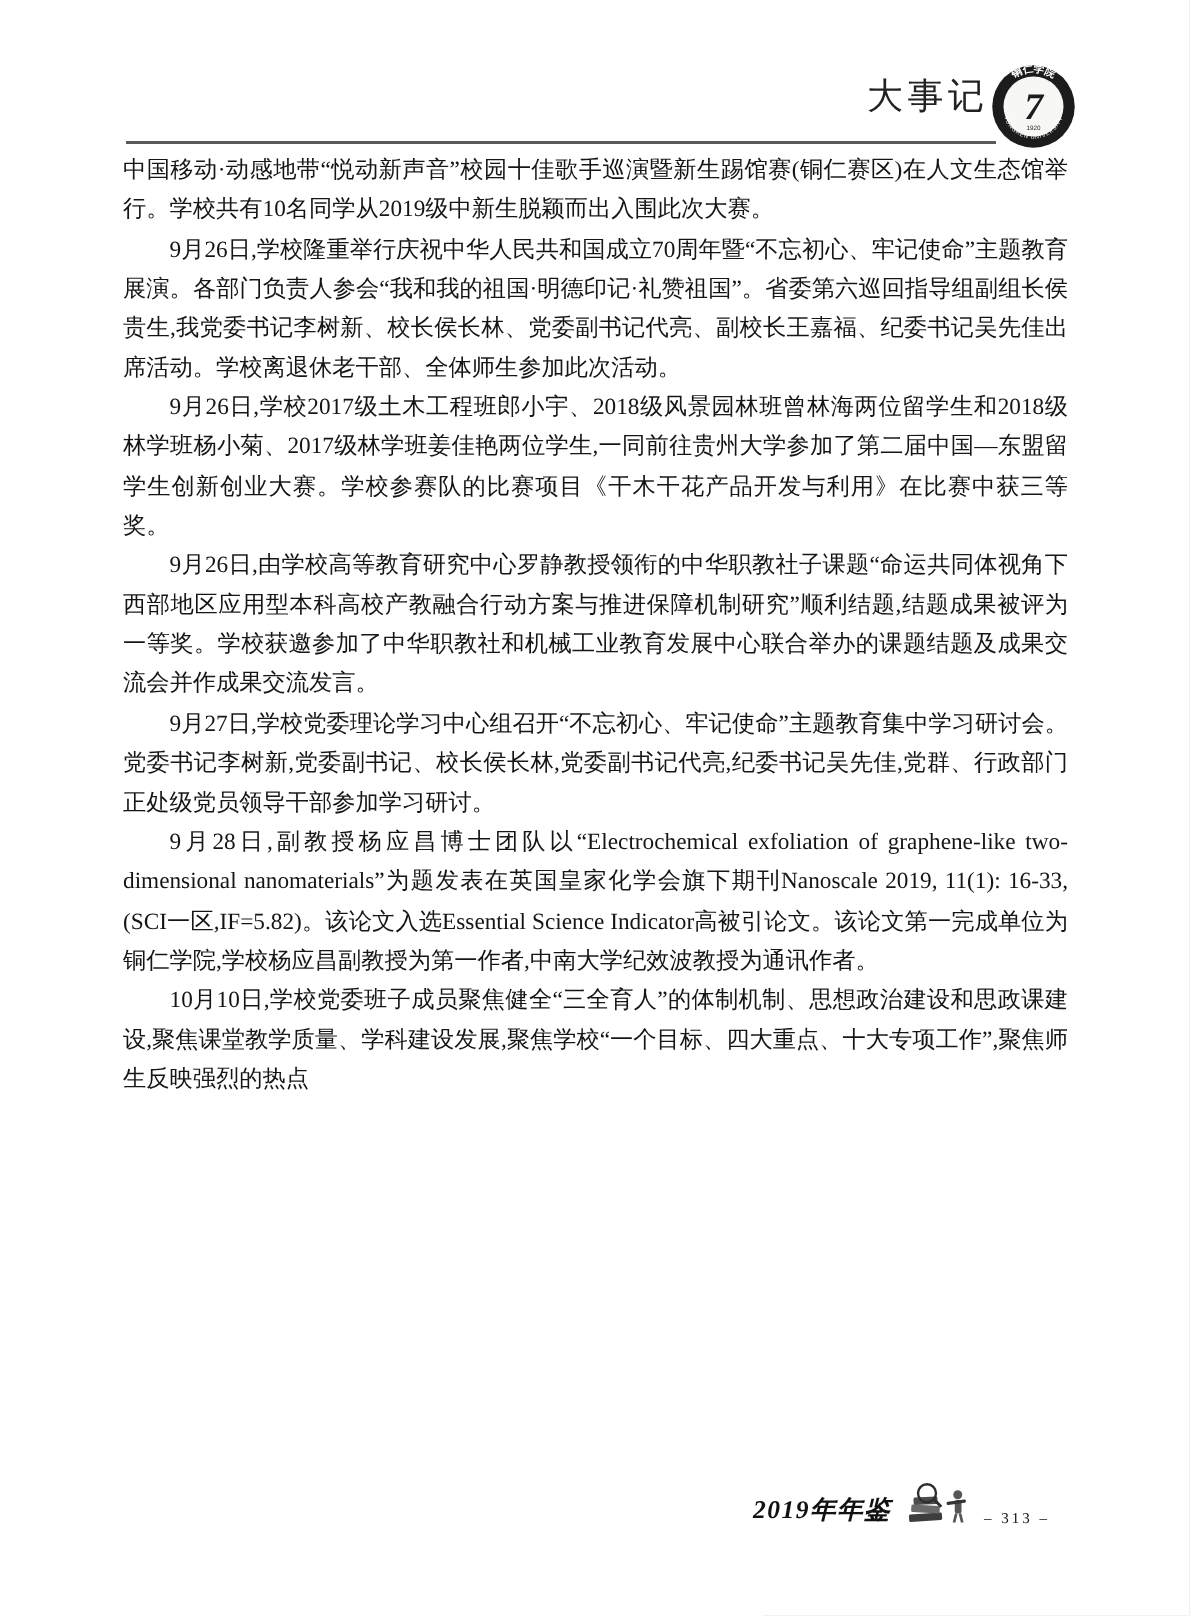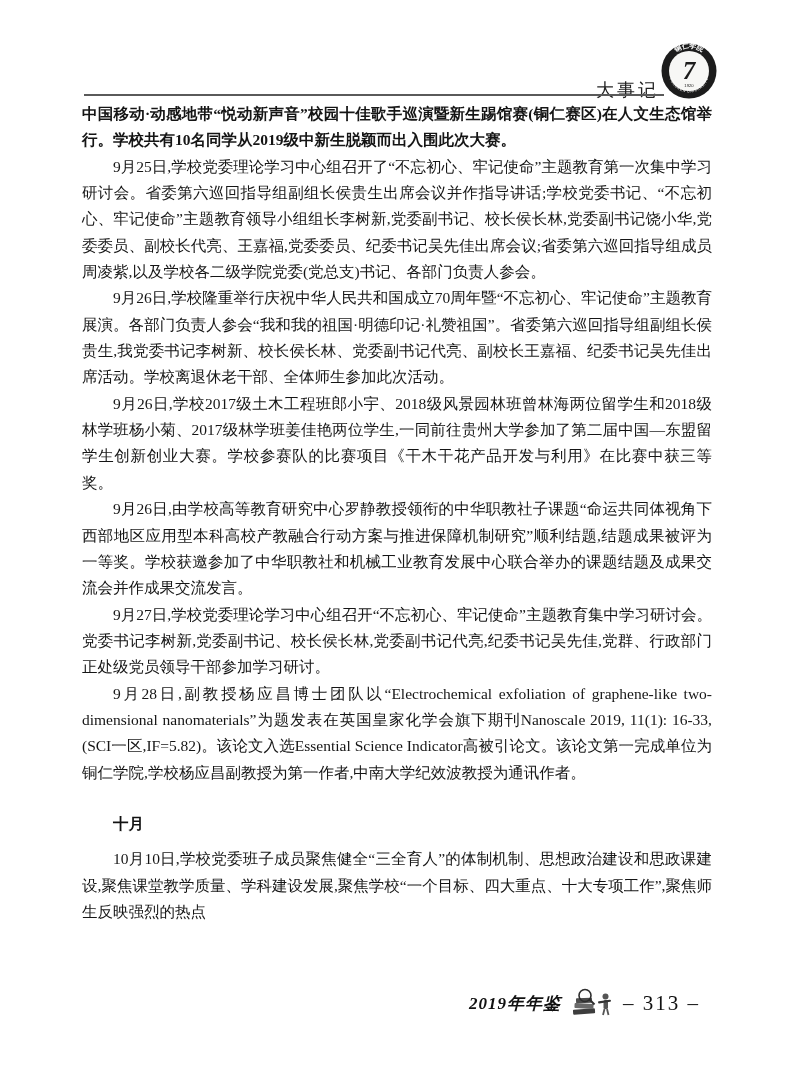--- a/index.html
+++ b/index.html
@@ -11,23 +11,23 @@
     margin: 0 auto;
     background: #ffffff;
     font-family: "Liberation Serif", "DejaVu Serif", serif;
     color: #1a1a1a;
     overflow: hidden;
   }
 
   
   .header-label {
     position: absolute;
-    top: 78px;
+    top: 48px;
     right: 134px;
-    font-size: 18px;
+    font-size: 24px;
     letter-spacing: 3px;
     color: #222;
     font-family: "Liberation Serif", "DejaVu Serif", serif;
   }
   .header-rule {
     position: absolute;
     top: 94px;
     left: 84px;
     width: 580px;
     height: 0;
@@ -46,52 +46,52 @@
     position: absolute;
     top: 101px;
     left: 82px;
     width: 630px;
     font-size: 15.5px;
     line-height: 26.35px;
     text-align: justify;
     color: #151515;
   }
   .para { margin: 0; text-indent: 2em; }
-  .para.no-indent { text-indent: 0; font-weight: bold; }
+  .para.no-indent { text-indent: 0; }
   .section-heading {
     margin: 25px 0 9px 0;
     text-indent: 2em;
     font-weight: bold;
     font-size: 15.5px;
     font-family: "Liberation Sans", "DejaVu Sans", sans-serif;
     color: #111;
   }
 
   
   .footer {
     position: absolute;
     top: 988px;
     left: 0;
     width: 700px;
     display: flex;
     justify-content: flex-end;
-    align-items: center;
+    align-items: flex-end;
     gap: 9px;
   }
   .yearbook-label {
     font-size: 17px;
     font-weight: bold;
     font-style: italic;
     letter-spacing: 1px;
     color: #111;
     font-family: "Liberation Serif", "DejaVu Serif", serif;
   }
   .mascot { width: 44px; height: 30px; }
   .page-number {
-    font-size: 21px;
+    font-size: 10px;
     letter-spacing: 2px;
     color: #111;
     font-family: "Liberation Serif", "DejaVu Serif", serif;
   }
 </style>
 </head>
 <body>
 
 <div class="page">
 
@@ -111,28 +111,26 @@
     <text font-size="3.6" fill="#ffffff" font-family="'Liberation Sans', sans-serif" letter-spacing="0.6">
       <textPath href="#arcBot" startOffset="50%" text-anchor="middle">TONGREN UNIVERSITY</textPath>
     </text>
     <text x="29" y="37" font-size="25" font-weight="bold" font-style="italic" text-anchor="middle" fill="#1c1c1c" font-family="'Liberation Serif', serif">7</text>
     <text x="29" y="44.5" font-size="4.2" text-anchor="middle" fill="#1c1c1c" font-family="'Liberation Sans', sans-serif">1920</text>
   </svg>
 
   <div class="content">
     <p class="para no-indent">中国移动·动感地带“悦动新声音”校园十佳歌手巡演暨新生踢馆赛(铜仁赛区)在人文生态馆举行。学校共有10名同学从2019级中新生脱颖而出入围此次大赛。</p>
 
-    <p class="para">9月25日,学校党委理论学习中心组召开了“不忘初心、牢记使命”主题教育第一次集中学习研讨会。省委第六巡回指导组副组长侯贵生出席会议并作指导讲话;学校党委书记、“不忘初心、牢记使命”主题教育领导小组组长李树新,党委副书记、校长侯长林,党委副书记饶小华,党委委员、副校长代亮、王嘉福,党委委员、纪委书记吴先佳出席会议;省委第六巡回指导组成员周凌紫,以及学校各二级学院党委(党总支)书记、各部门负责人参会。</p>
     <p class="para">9月26日,学校隆重举行庆祝中华人民共和国成立70周年暨“不忘初心、牢记使命”主题教育展演。各部门负责人参会“我和我的祖国·明德印记·礼赞祖国”。省委第六巡回指导组副组长侯贵生,我党委书记李树新、校长侯长林、党委副书记代亮、副校长王嘉福、纪委书记吴先佳出席活动。学校离退休老干部、全体师生参加此次活动。</p>
     <p class="para">9月26日,学校2017级土木工程班郎小宇、2018级风景园林班曾林海两位留学生和2018级林学班杨小菊、2017级林学班姜佳艳两位学生,一同前往贵州大学参加了第二届中国—东盟留学生创新创业大赛。学校参赛队的比赛项目《干木干花产品开发与利用》在比赛中获三等奖。</p>
     <p class="para">9月26日,由学校高等教育研究中心罗静教授领衔的中华职教社子课题“命运共同体视角下西部地区应用型本科高校产教融合行动方案与推进保障机制研究”顺利结题,结题成果被评为一等奖。学校获邀参加了中华职教社和机械工业教育发展中心联合举办的课题结题及成果交流会并作成果交流发言。</p>
     <p class="para">9月27日,学校党委理论学习中心组召开“不忘初心、牢记使命”主题教育集中学习研讨会。党委书记李树新,党委副书记、校长侯长林,党委副书记代亮,纪委书记吴先佳,党群、行政部门正处级党员领导干部参加学习研讨。</p>
     <p class="para">9月28日,副教授杨应昌博士团队以“Electrochemical exfoliation of graphene-like two-dimensional nanomaterials”为题发表在英国皇家化学会旗下期刊Nanoscale 2019, 11(1): 16-33,(SCI一区,IF=5.82)。该论文入选Essential Science Indicator高被引论文。该论文第一完成单位为铜仁学院,学校杨应昌副教授为第一作者,中南大学纪效波教授为通讯作者。</p>
 
-    <h3 class="section-heading">十月</h3>
 
     <p class="para">10月10日,学校党委班子成员聚焦健全“三全育人”的体制机制、思想政治建设和思政课建设,聚焦课堂教学质量、学科建设发展,聚焦学校“一个目标、四大重点、十大专项工作”,聚焦师生反映强烈的热点</p>
   </div>
 
   <div class="footer">
     <span class="yearbook-label">2019年年鉴</span>
 
     <svg class="mascot" viewBox="0 0 44 30">
 
       <rect x="3" y="21" width="22" height="5" rx="1" fill="#3d3d3d" transform="rotate(-4 14 23)"></rect>

